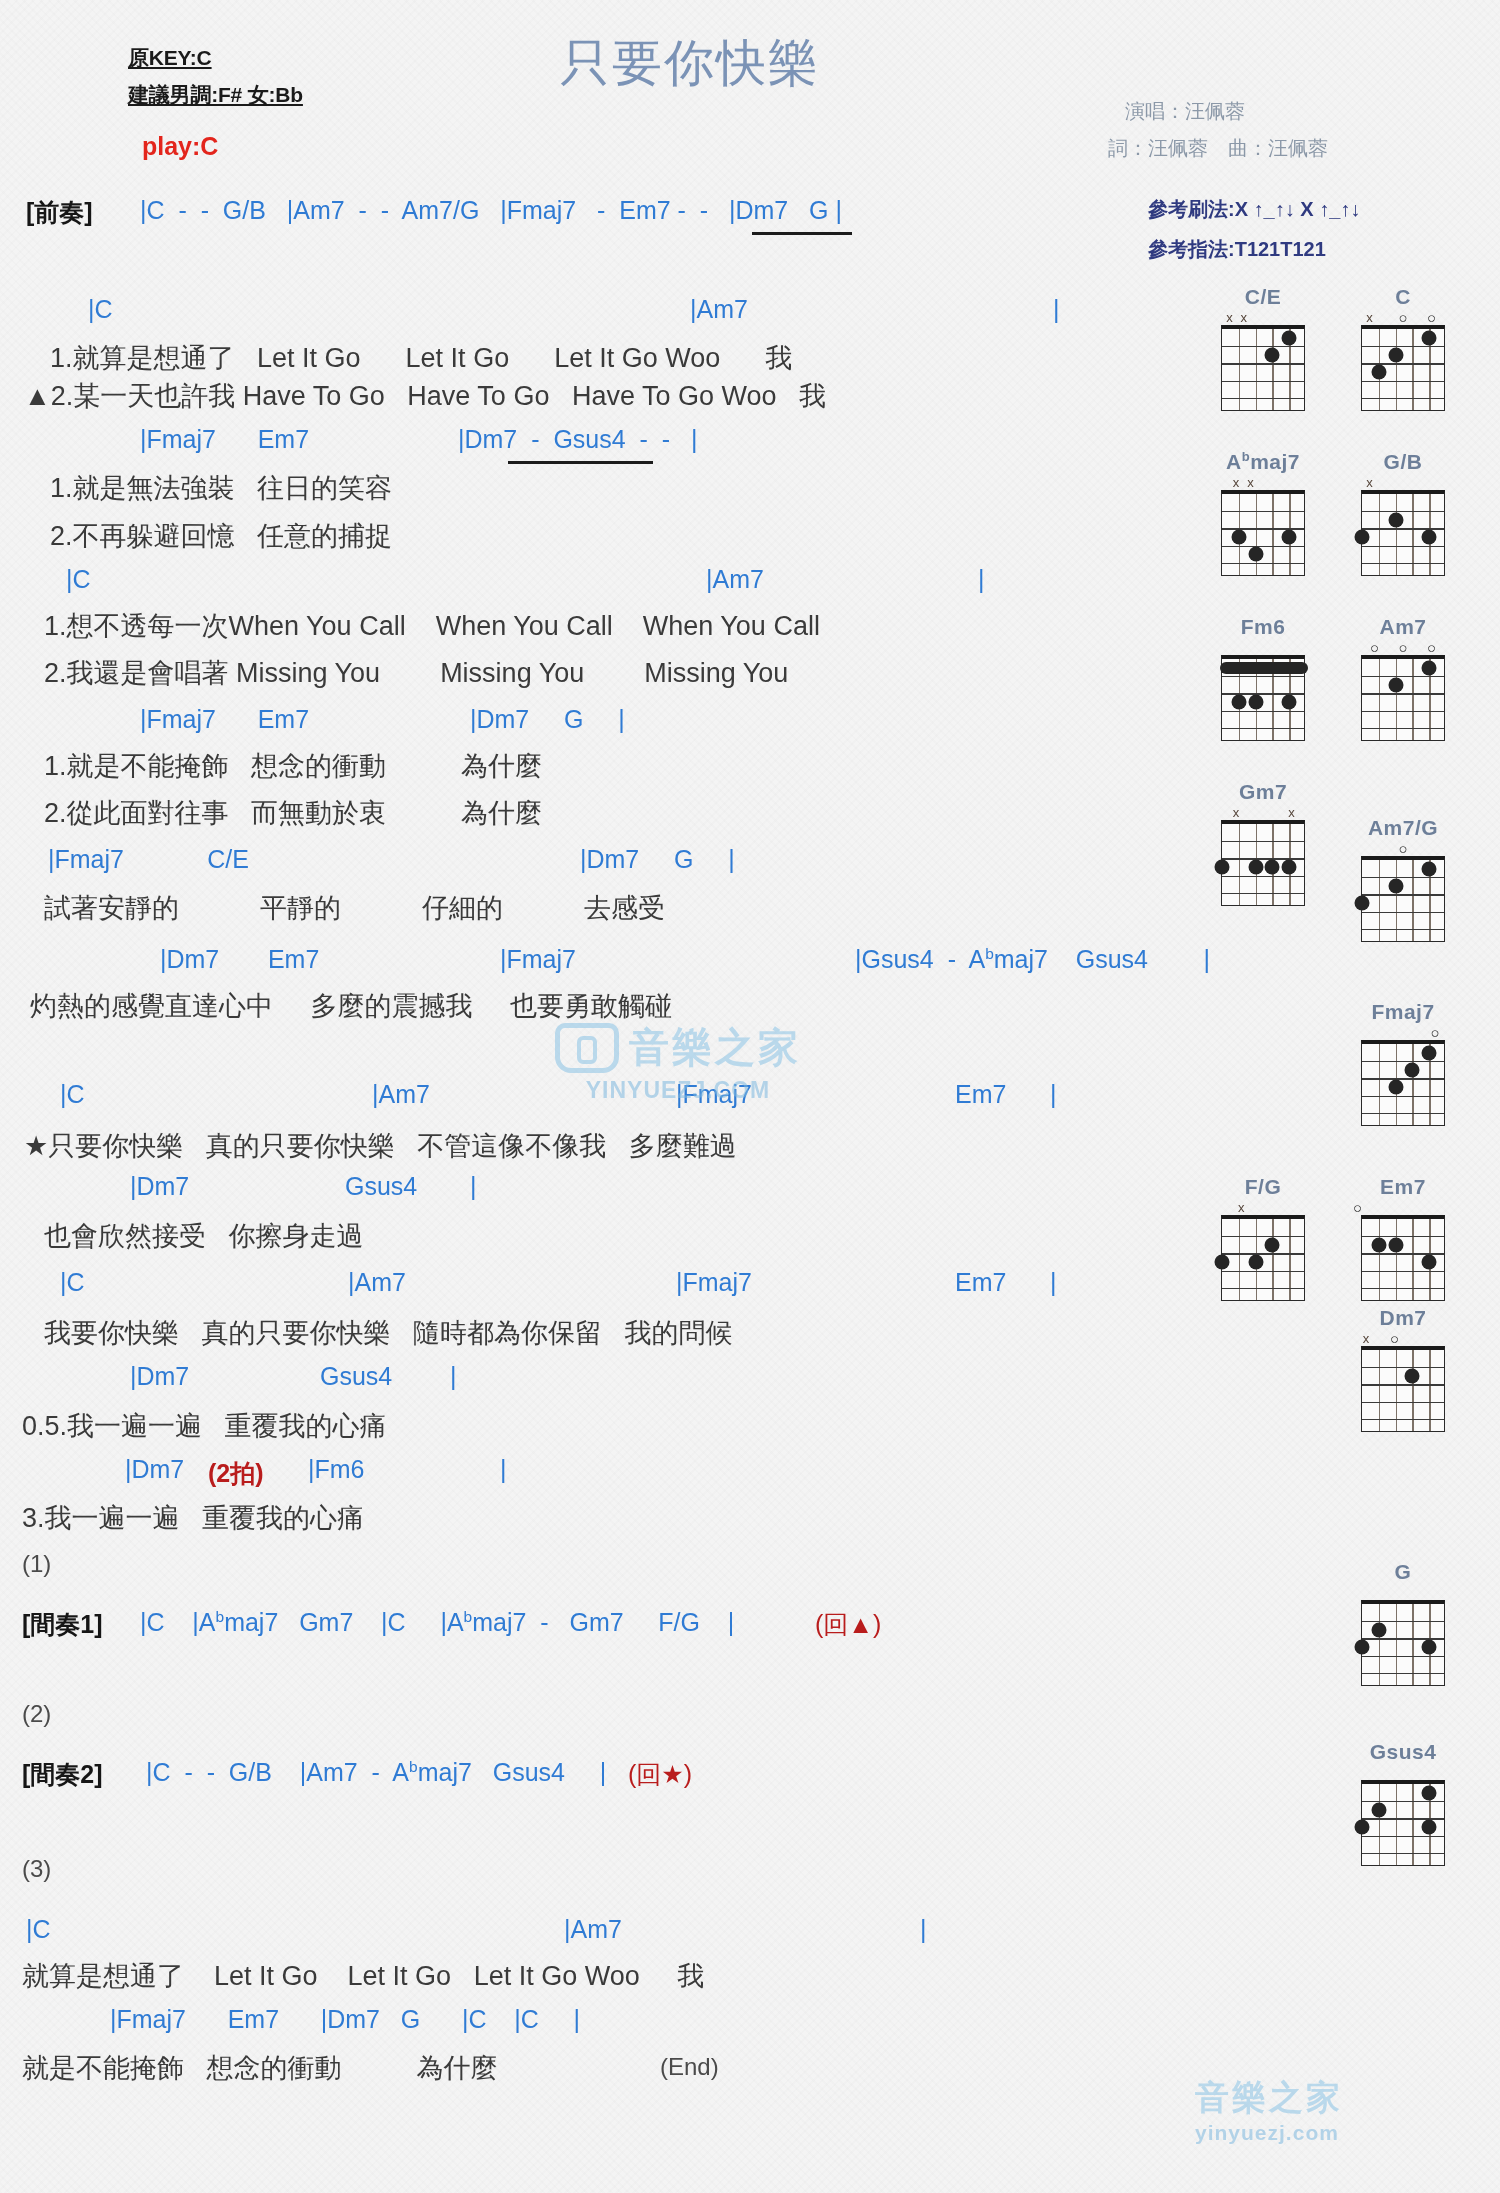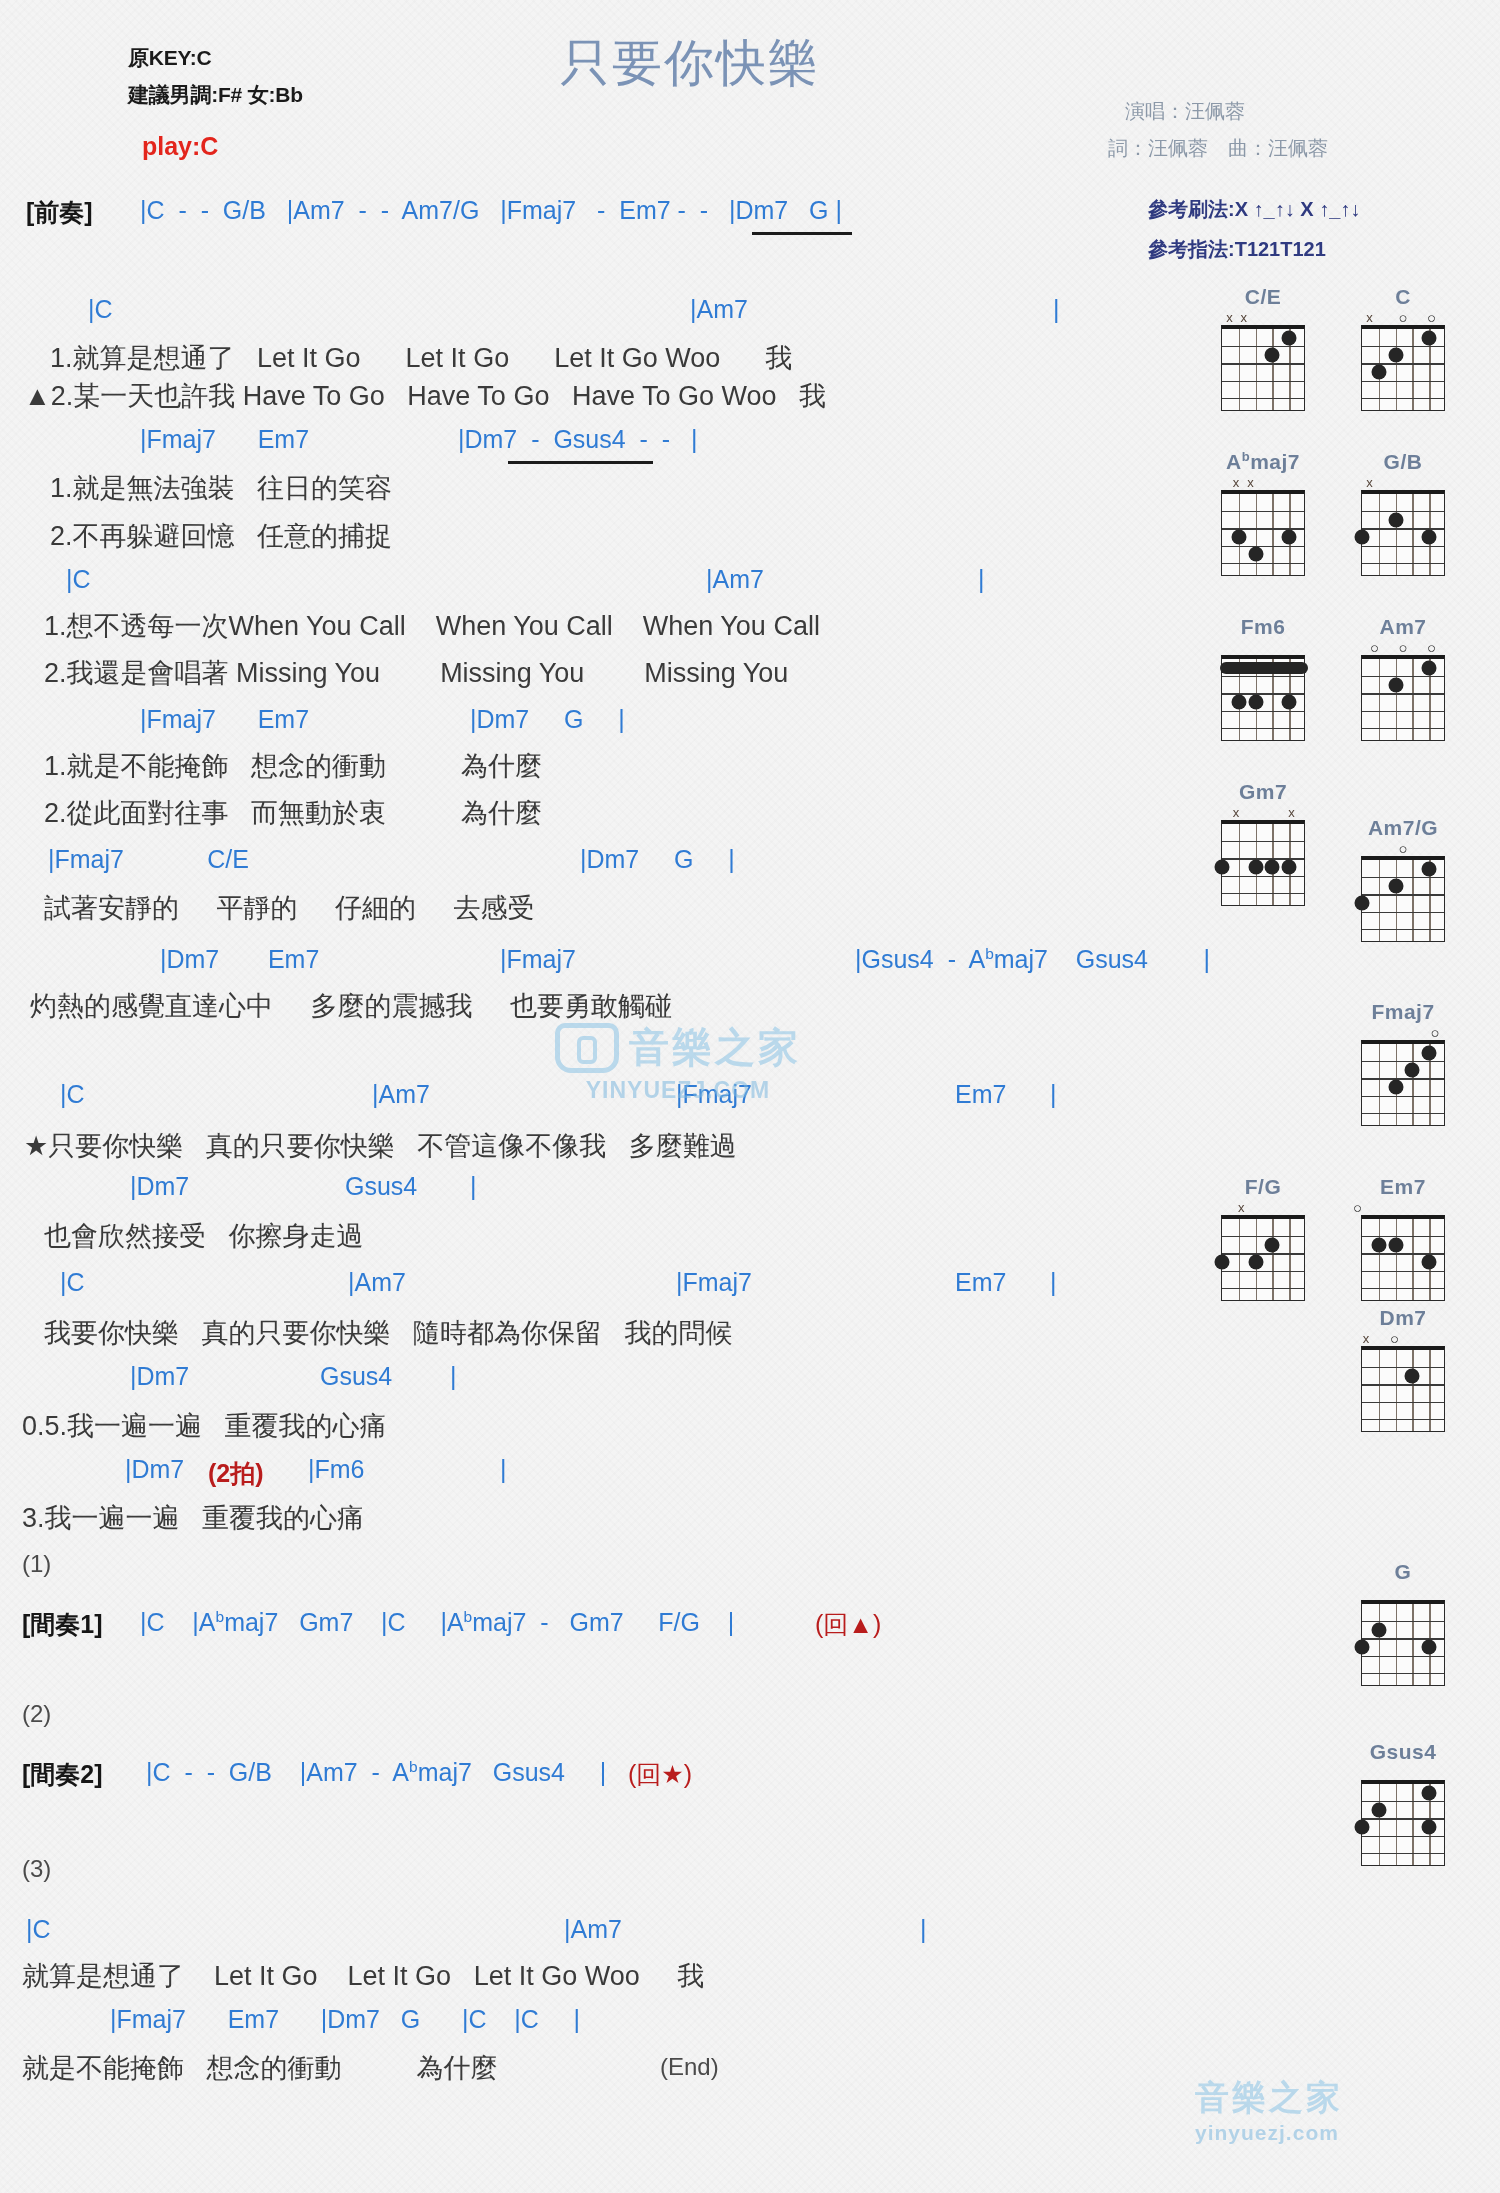--- a/index.html
+++ b/index.html
@@ -31,20 +31,21 @@
   .layer { position: relative; z-index: 1; }
 
   .abs { position: absolute; white-space: pre; }
 
   
   .hdr-key {
     font-size: 21px;
     color: #1a1a1a;
     font-weight: bold;
     letter-spacing: -0.2px;
+    text-decoration: underline;
   }
   .hdr-play {
     font-size: 25px;
     color: #e3251c;
     font-weight: bold;
   }
   .song-title {
     font-size: 50px;
     color: #7b93b6;
     font-weight: normal;
@@ -232,21 +233,21 @@
   <div class="abs lyricline" style="left:44px; top:655px;">2.我還是會唱著 Missing You        Missing You        Missing You</div>
 
   <div class="abs chordline" style="left:140px; top:705px;">|Fmaj7      Em7</div>
   <div class="abs chordline" style="left:470px; top:705px;">|Dm7     G     |</div>
 
   <div class="abs lyricline" style="left:44px; top:748px;">1.就是不能掩飾   想念的衝動          為什麼</div>
   <div class="abs lyricline" style="left:44px; top:795px;">2.從此面對往事   而無動於衷          為什麼</div>
 
   <div class="abs chordline" style="left:48px; top:845px;">|Fmaj7            C/E</div>
   <div class="abs chordline" style="left:580px; top:845px;">|Dm7     G     |</div>
-  <div class="abs lyricline" style="left:44px; top:890px;">試著安靜的     平靜的     仔細的     去感受</div>
+  <div class="abs lyricline" style="left:44px; top:890px;font-family:Liberation Mono, monospace;">試著安靜的     平靜的     仔細的     去感受</div>
 
   <div class="abs chordline" style="left:160px; top:945px;">|Dm7       Em7</div>
   <div class="abs chordline" style="left:500px; top:945px;">|Fmaj7</div>
   <div class="abs chordline" style="left:855px; top:945px;"><span>|Gsus4  -  A</span><sup class="flat">b</sup><span>maj7    Gsus4        |</span></div>
   <div class="abs lyricline" style="left:30px; top:988px;">灼熱的感覺直達心中     多麼的震撼我     也要勇敢觸碰</div>
 
   <div class="abs chordline" style="left:60px; top:1080px;">|C</div>
   <div class="abs chordline" style="left:372px; top:1080px;">|Am7</div>
   <div class="abs chordline" style="left:676px; top:1080px;">|Fmaj7</div>
   <div class="abs chordline" style="left:955px; top:1080px;">Em7</div>

